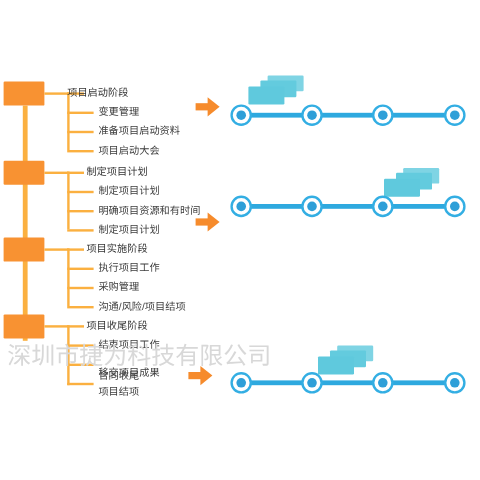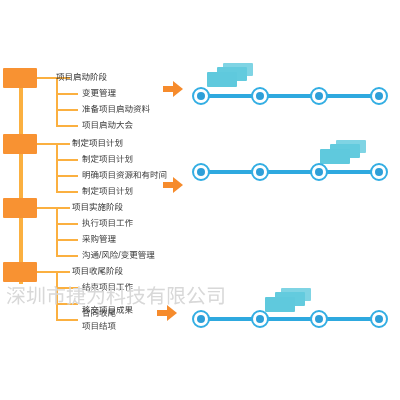--- a/index.html
+++ b/index.html
@@ -219,21 +219,21 @@
     <div class="phase-box" style="top:198px;"></div>
     <div class="phase-stub" style="left:37px;top:207px;width:20px;"></div>
     <div class="branch-vert" style="left:56px;top:207px;height:48px;"></div>
     <div class="branch-horiz" style="left:56px;top:207px;width:14px;"></div>
     <div class="branch-horiz" style="left:56px;top:223px;width:22px;"></div>
     <div class="branch-horiz" style="left:56px;top:239px;width:22px;"></div>
     <div class="branch-horiz" style="left:56px;top:255px;width:22px;"></div>
     <div class="node-label head" style="left:72px;top:202px;font-family:Liberation Serif, serif;">项目实施阶段</div>
     <div class="node-label" style="left:82px;top:218px;">执行项目工作</div>
     <div class="node-label" style="left:82px;top:234px;">采购管理</div>
-    <div class="node-label" style="left:82px;top:250px;">沟通/风险/变更管理</div>
+    <div class="node-label" style="left:82px;top:250px;">沟通/风险/项目结项</div>
 
     <div class="phase-box" style="top:262px;"></div>
     <div class="phase-stub" style="left:37px;top:271px;width:20px;"></div>
     <div class="branch-vert" style="left:56px;top:271px;height:50px;"></div>
     <div class="branch-horiz" style="left:56px;top:271px;width:14px;"></div>
     <div class="branch-horiz" style="left:56px;top:287px;width:22px;"></div>
     <div class="branch-horiz" style="left:56px;top:303px;width:22px;"></div>
     <div class="branch-horiz" style="left:56px;top:319px;width:22px;"></div>
     <div class="node-label head" style="left:72px;top:266px;">项目收尾阶段</div>
     <div class="node-label" style="left:82px;top:282px;">结束项目工作</div>

